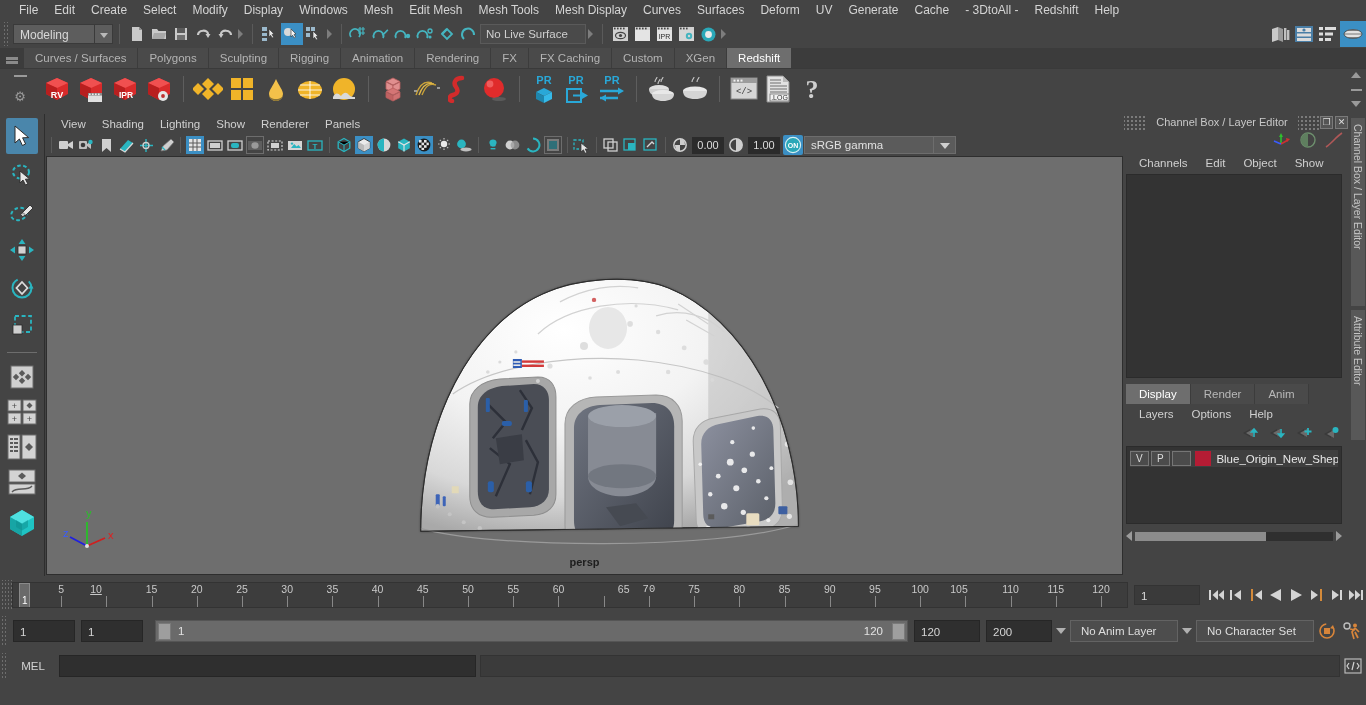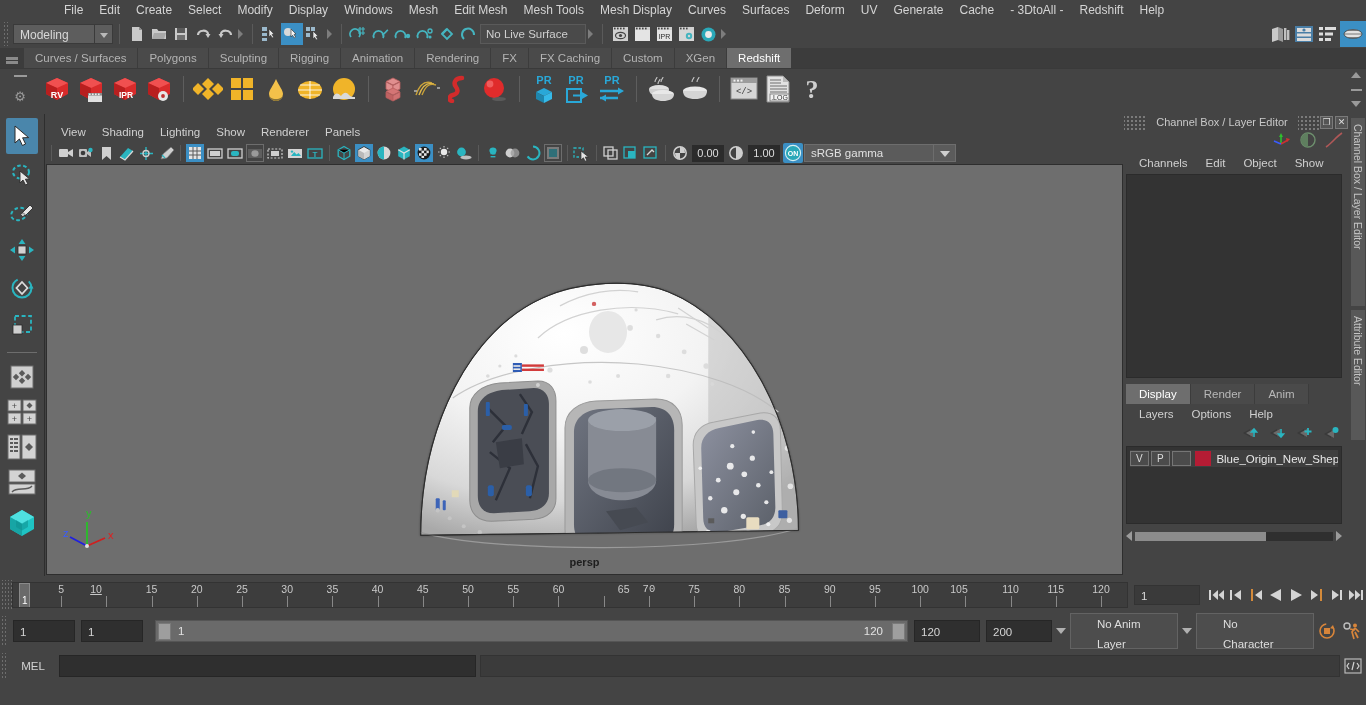--- a/index.html
+++ b/index.html
@@ -16,21 +16,21 @@
   
   .row{ display:flex; align-items:center; }
   .sep-v{ width:1px; height:20px; background:#2b2b2b; margin:0 6px; flex:none;
           border-right:1px solid #5a5a5a; }
   .gripdots{ width:7px; height:100%; flex:none;
     background-image:radial-gradient(#6e6e6e 1px, transparent 1px);
     background-size:3px 4px; background-position:1px 2px; }
 
   
   #menubar{ height:20px; background:#444444; display:flex; align-items:center;
-            padding-left:11px;margin-left:45px; }
+            padding-left:11px; }
   #menubar .mi{ padding:0 8px; height:20px; line-height:20px; color:#d4d4d4;
                 font-size:12px; cursor:default; white-space:nowrap; }
 
   
   #statusline{ height:28px; background:#444444; display:flex; align-items:center;
                padding-left:2px; }
   .menuset{ width:82px; height:20px; background:#5d5d5d; color:#d8d8d8;
             font-size:12px; line-height:20px; padding-left:6px; border:1px solid #3a3a3a;}
   .menuset-arrow{ width:18px; height:20px; background:#5d5d5d; border:1px solid #3a3a3a;
             border-left:none; position:relative;}
@@ -83,21 +83,21 @@
   .tool{ width:32px; height:36px; display:flex; align-items:center; justify-content:center;
          margin-bottom:2px; }
   .tool.sel{ background:#4a86ab; border-radius:2px;}
   .tool-div{ width:30px; height:1px; background:#6d6d6d; margin:6px 0 8px;}
   .tool2{ width:34px; height:32px; display:flex; align-items:center; justify-content:center;
           margin-bottom:3px;}
 
   
   #vpanel{ flex:1; background:#444444; display:flex; flex-direction:column;
            border-left:1px solid #2e2e2e; }
-  #vmenus{ height:20px; display:flex; align-items:center; padding-left:8px;margin-top:8px;}
+  #vmenus{ height:20px; display:flex; align-items:center; padding-left:8px;}
   #vmenus .mi{ padding:0 8px; font-size:11.5px; color:#d0d0d0; line-height:20px;}
   #vtools{ height:22px; display:flex; align-items:center; padding-left:2px; }
   .vbtn{ width:18px;height:18px; display:flex;align-items:center;justify-content:center;
          flex:none; margin:0 1px;}
   .vbtn.on{ background:#3b8fc4; }
   .vbtn.framed{ border:1px solid #6d6d6d; }
   .numfield{ width:32px; height:17px; background:#2b2b2b; color:#dcdcdc; font-size:11px;
              line-height:17px; text-align:center; flex:none; margin:0 2px;}
   .gammafield{ width:130px; height:18px; background:#5b5b5b; border:1px solid #6d6d6d;
              color:#e0e0e0; font-size:11.5px; line-height:16px; padding-left:6px; flex:none;}
@@ -182,22 +182,22 @@
            padding-left:6px; border:1px solid #262626; margin-right:6px;}
   #rangebar{ flex:1; height:22px; background:#6a6a6a; border:1px solid #555;
              display:flex; align-items:center; justify-content:space-between;
              padding:0 2px; margin:0 6px; position:relative;}
   .rhandle{ width:13px; height:17px; background:#9e9e9e; border:1px solid #7a7a7a;}
   .rlbl{ font-size:11.5px; color:#e2e2e2;}
   .ddarrow{ width:18px; height:22px; position:relative; flex:none;}
   .ddarrow:after{ content:""; position:absolute; left:4px; top:8px;
              border-left:5px solid transparent;border-right:5px solid transparent;
              border-top:6px solid #b0b0b0;}
-  .selbox{ height:36px; background:#4d4d4d; border:1px solid #636363; color:#dedede;
-           font-size:11.5px; line-height:20px; padding:0 26px;}
+  .selbox{ height:22px; background:#4d4d4d; border:1px solid #636363; color:#dedede;
+           font-size:11.5px; line-height:20px; padding:0 10px;}
 
   
   #cmdrow{ position:absolute; top:650px; left:0; width:1366px; height:31px;
            background:#444444; display:flex; align-items:center;}
   #melbtn{ width:52px; text-align:center; font-size:11.5px; color:#d2d2d2;}
   #cmdinput{ flex:1; height:22px; background:#2f2f2f; border:1px solid #262626; margin-right:4px;}
   #cmdout{ width:860px; height:22px; background:#3b3b3b; border:1px solid #333; }
   #cmdicon{ width:26px;height:24px; display:flex;align-items:center;justify-content:center;}
 
   

